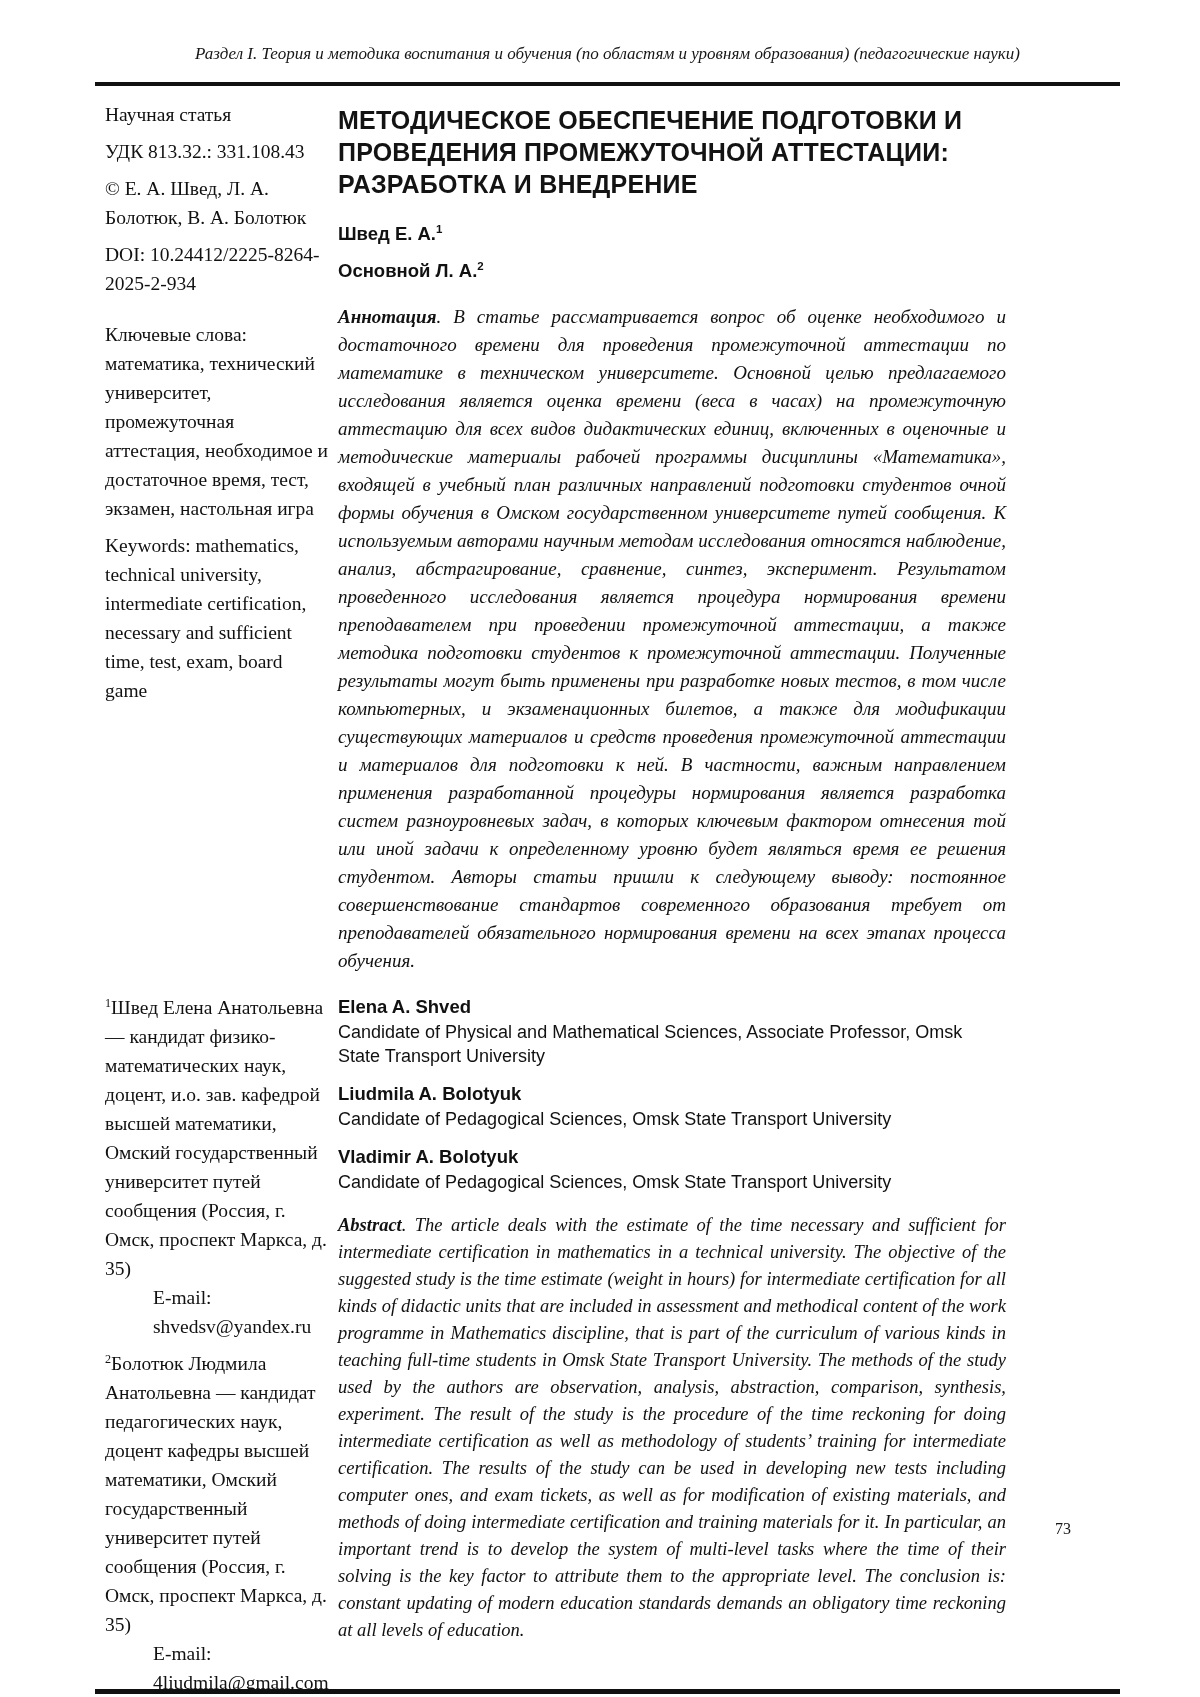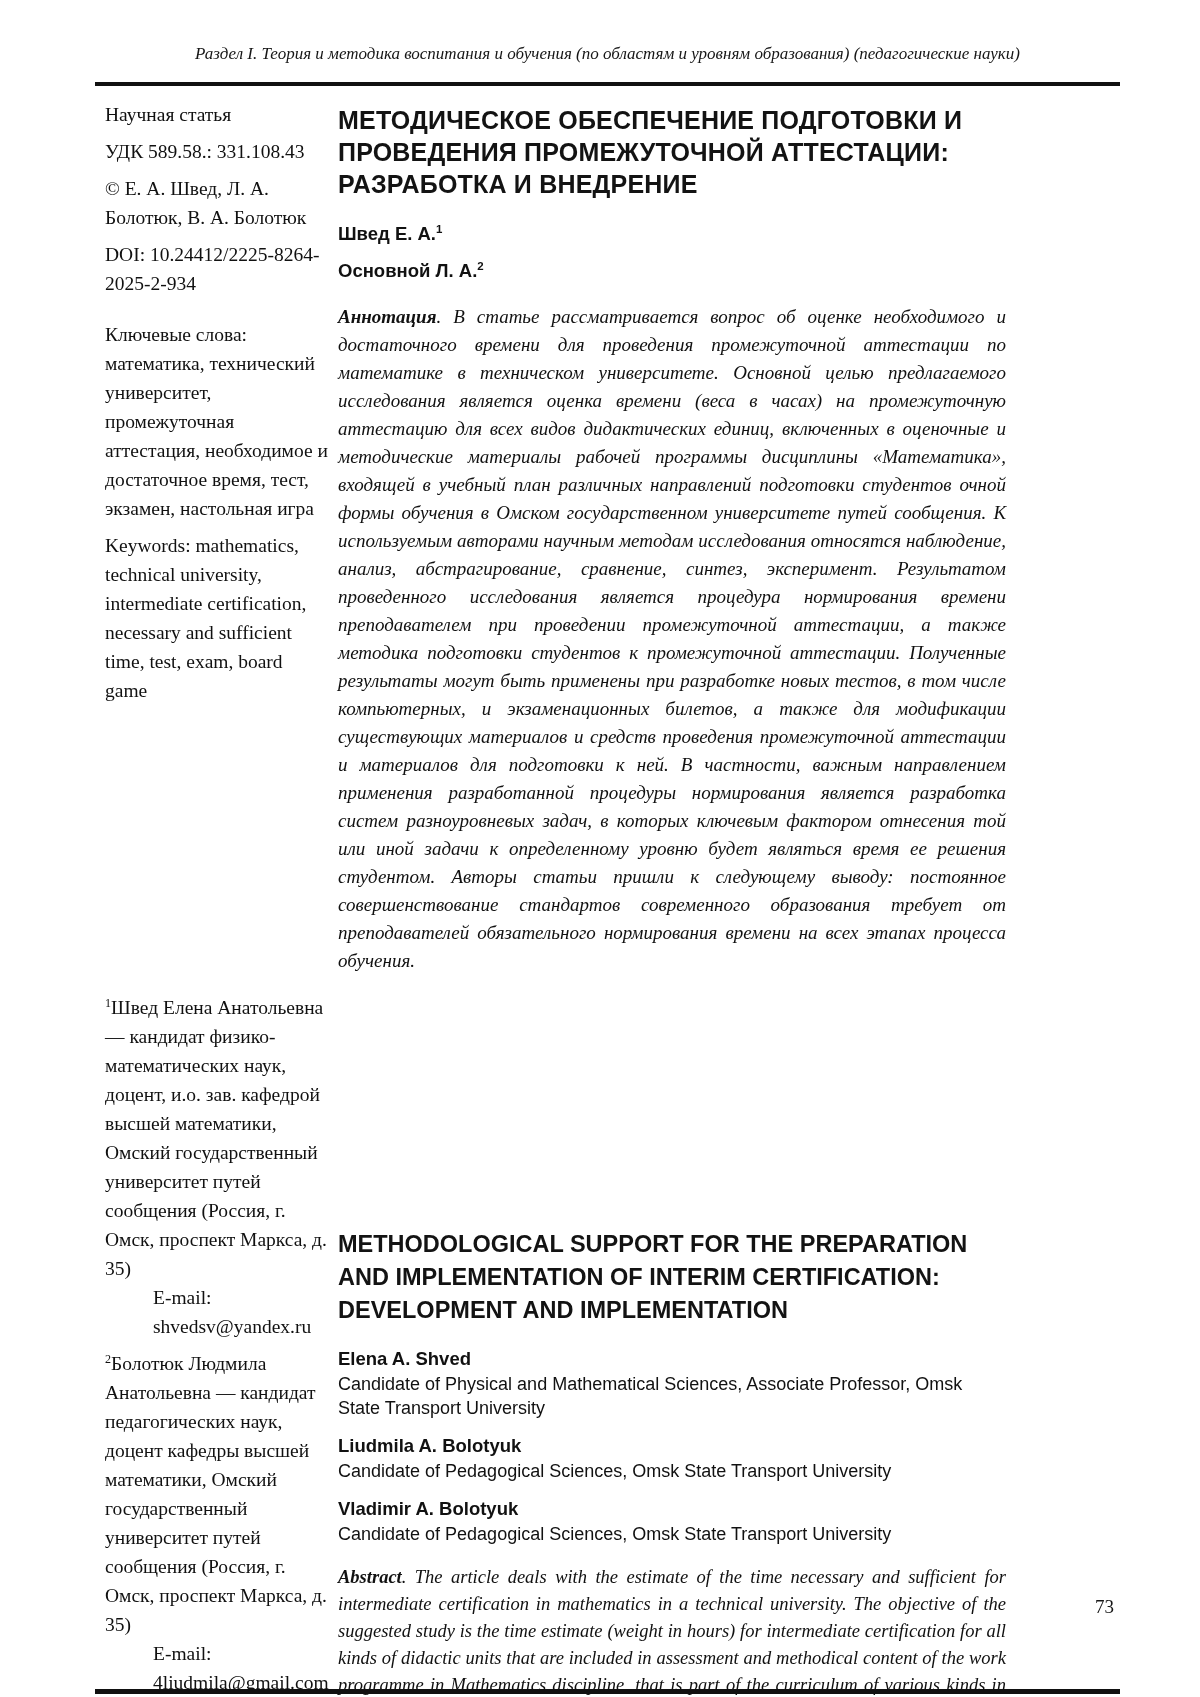--- a/index.html
+++ b/index.html
@@ -96,37 +96,36 @@
     line-height:24px;
     margin:1px 0 0 0;
   }
   .abstract-en{
     margin-top:18px;
     font-size:18.5px;
     line-height:27px;
   }
   .page-number{
     position:absolute;
-    top:1596px; left:1055px;
-    font-size:19px;
+    top:1520px; left:1055px;
+    font-size:16px;
     color:#161616;
-    margin-left:40px;
   }
 </style>
 </head>
 <body>
 
 <div class="page">
 
   <div class="running-head">Раздел I. Теория и методика воспитания и обучения (по областям и уровням образования) (педагогические науки)</div>
   <div class="rule-top"></div>
 
   <div class="col-left">
     <p>Научная статья</p>
-    <p>УДК 589.58.: 331.108.43</p>
+    <p>УДК 813.32.: 331.108.43</p>
     <p>© Е. А. Швед, Л. А. Болотюк, В. А. Болотюк</p>
     <p>DOI: 10.24412/2225-8264-2025-2-934</p>
 
     <p class="kw-ru"><b>Ключевые слова</b><span>: математика, технический университет, промежуточная аттестация, необходимое и достаточное время, тест, экзамен, настольная игра</span></p>
     <p class="kw-en"><b>Keywords</b><span>: mathematics, technical university, intermediate certification, necessary and sufficient time, test, exam, board game</span></p>
 
     <p class="bio bio-first"><b><sup>1</sup><span>Швед Елена Анатольевна</span></b><span> — кандидат физико-математических наук, доцент, и.о. зав. кафедрой высшей математики, Омский государственный университет путей сообщения (Россия, г. Омск, проспект Маркса, д. 35)</span><span class="email">E-mail: shvedsv@yandex.ru</span></p>
 
     <p class="bio"><b><sup>2</sup><span>Болотюк Людмила Анатольевна</span></b><span> — кандидат педагогических наук, доцент кафедры высшей математики, Омский государственный университет путей сообщения (Россия, г. Омск, проспект Маркса, д. 35)</span><span class="email">E-mail: 4liudmila@gmail.com</span></p>
 
@@ -135,21 +134,20 @@
   <div class="col-right">
     <h1 class="title-ru">МЕТОДИЧЕСКОЕ ОБЕСПЕЧЕНИЕ ПОДГОТОВКИ И ПРОВЕДЕНИЯ ПРОМЕЖУТОЧНОЙ АТТЕСТАЦИИ: РАЗРАБОТКА И ВНЕДРЕНИЕ</h1>
 
     <div class="authors-ru">
       <p class="author"><span>Швед Е. А.</span><sup>1</sup></p>
       <p class="author"><span>Основной Л. А.</span><sup>2</sup></p>
     </div>
 
     <p class="abstract"><span class="lead">Аннотация</span><span>. В статье рассматривается вопрос об оценке необходимого и достаточного времени для проведения промежуточной аттестации по математике в техническом университете. Основной целью предлагаемого исследования является оценка времени (веса в часах) на промежуточную аттестацию для всех видов дидактических единиц, включенных в оценочные и методические материалы рабочей программы дисциплины «Математика», входящей в учебный план различных направлений подготовки студентов очной формы обучения в Омском государственном университете путей сообщения. К используемым авторами научным методам исследования относятся наблюдение, анализ, абстрагирование, сравнение, синтез, эксперимент. Результатом проведенного исследования является процедура нормирования времени преподавателем при проведении промежуточной аттестации, а также методика подготовки студентов к промежуточной аттестации. Полученные результаты могут быть применены при разработке новых тестов, в том числе компьютерных, и экзаменационных билетов, а также для модификации существующих материалов и средств проведения промежуточной аттестации и материалов для подготовки к ней. В частности, важным направлением применения разработанной процедуры нормирования является разработка систем разноуровневых задач, в которых ключевым фактором отнесения той или иной задачи к определенному уровню будет являться время ее решения студентом. Авторы статьи пришли к следующему выводу: постоянное совершенствование стандартов современного образования требует от преподавателей обязательного нормирования времени на всех этапах процесса обучения.</span></p>
 
-    <h2 class="title-en">METHODOLOGICAL SUPPORT FOR THE PREPARATION AND IMPLEMENTATION OF INTERIM CERTIFICATION: DEVELOPMENT AND IMPLEMENTATION</h2>
 
     <div class="authors-en">
       <p class="a-name">Elena A. Shved</p>
       <p class="a-affil">Candidate of Physical and Mathematical Sciences, Associate Professor, Omsk State Transport University</p>
       <p class="a-name">Liudmila A. Bolotyuk</p>
       <p class="a-affil">Candidate of Pedagogical Sciences, Omsk State Transport University</p>
       <p class="a-name">Vladimir A. Bolotyuk</p>
       <p class="a-affil">Candidate of Pedagogical Sciences, Omsk State Transport University</p>
     </div>
 

